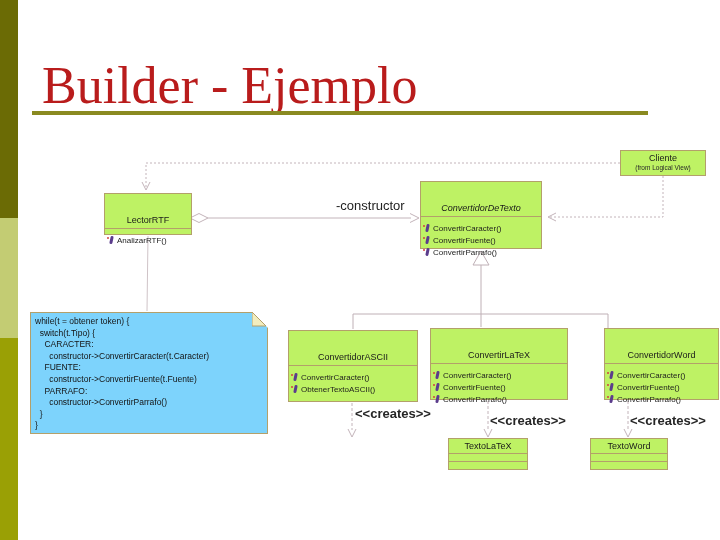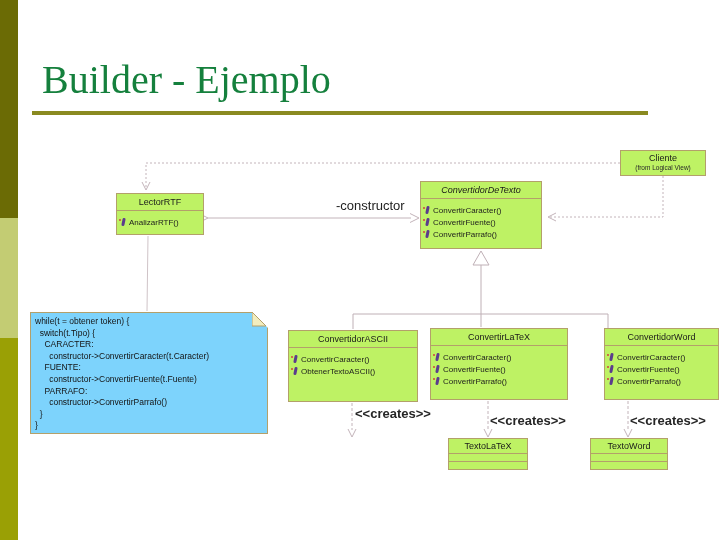--- a/index.html
+++ b/index.html
@@ -5,26 +5,26 @@
   html,body{margin:0;padding:0;background:#ffffff;}
   #slide{position:relative;width:720px;height:540px;background:#ffffff;overflow:hidden;
          font-family:"Liberation Sans",sans-serif;}
   
   .sb{position:absolute;left:0;width:18px;}
   #sb-top{top:0;height:218px;background:#6b6b05;}
   #sb-mid{top:218px;height:120px;background:#c3cc73;}
   #sb-bot{top:338px;height:202px;background:#9aa005;}
   
   #title{position:absolute;left:42px;top:56px;font-family:"Liberation Serif",serif;
-         font-size:40px;color:#15803d;white-space:nowrap;}
+         font-size:52px;color:#b91c1c;white-space:nowrap;}
   #title-rule{position:absolute;left:32px;top:111px;width:616px;height:4px;background:#8a8a21;}
   
   .cls{position:absolute;background:#bef264;border:1px solid #b3a06a;box-sizing:border-box;
        color:#1a1a1a;}
-  .cls-title{font-size:9px;text-align:center;padding:3px 1px 3px;border-bottom:1px solid #b3a06a;
+  .cls-title{font-size:9px;text-align:center;padding:21px 1px 3px;border-bottom:1px solid #b3a06a;
              white-space:nowrap;overflow:hidden;}
   .italic{font-style:italic;}
   .cls-body{padding-top:4px;}
   .m{display:flex;align-items:flex-end;height:12px;padding:0 1px 0 2px;font-size:8px;
      white-space:nowrap;color:#1c1c1c;}
   .op-icon{position:relative;display:inline-block;width:8px;height:9px;flex:0 0 8px;margin-right:2px;}
   .op-icon::before{content:"";position:absolute;left:0;top:1px;width:2px;height:2px;
                    background:#d04040;border-radius:50%;}
   .op-icon::after{content:"";position:absolute;left:3px;top:0;width:3px;height:8px;
                   background:#5b3c8c;border-radius:2px;transform:rotate(12deg);}
@@ -101,21 +101,21 @@
       <path d="M628 401 V430" stroke-dasharray="3 2"></path>
       <polyline points="624,429 628,437 632,429"></polyline>
     </g>
   </svg>
 
   <div id="cls-cliente" class="cls" style="left:620px;top:150px;width:86px;height:26px;">
     <div id="cliente-title">Cliente</div>
     <div id="cliente-from">(from Logical View)</div>
   </div>
 
-  <div class="cls" style="left:104px;top:193px;width:88px;height:42px;margin-left:12px;">
+  <div class="cls" style="left:104px;top:193px;width:88px;height:42px;">
     <div class="cls-title">LectorRTF</div>
     <div class="cls-body">
       <div class="m">
         <span class="op-icon"></span>
         <span>AnalizarRTF()</span>
       </div>
     </div>
   </div>
 
   <div class="cls" style="left:420px;top:181px;width:122px;height:68px;">

